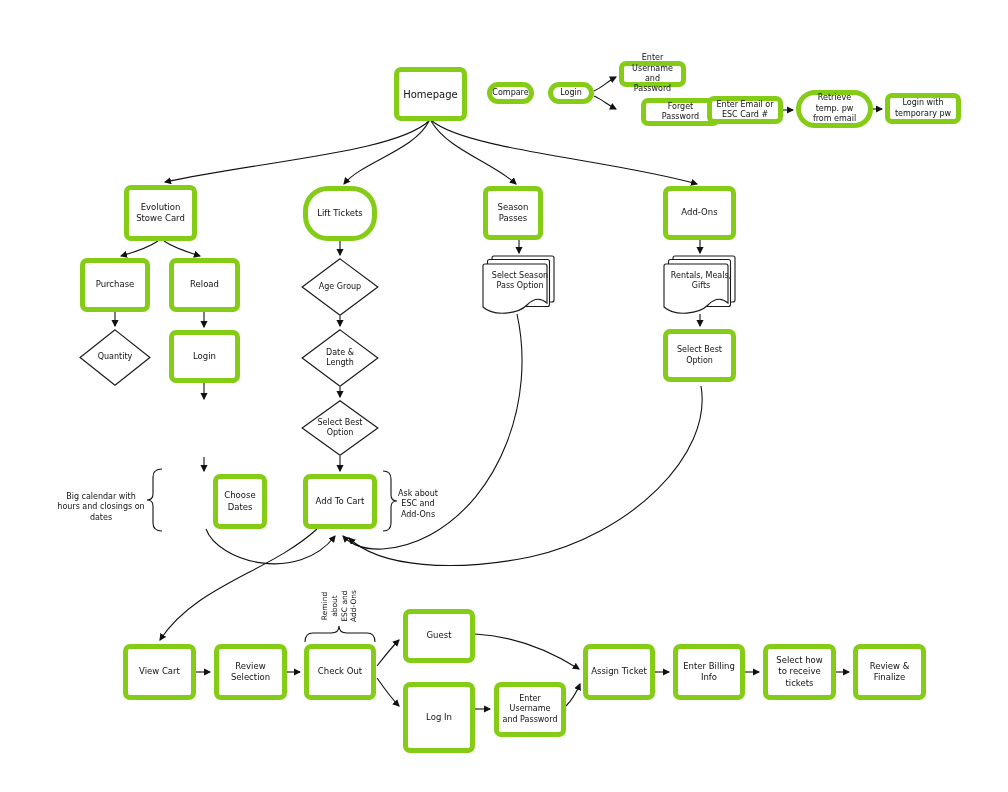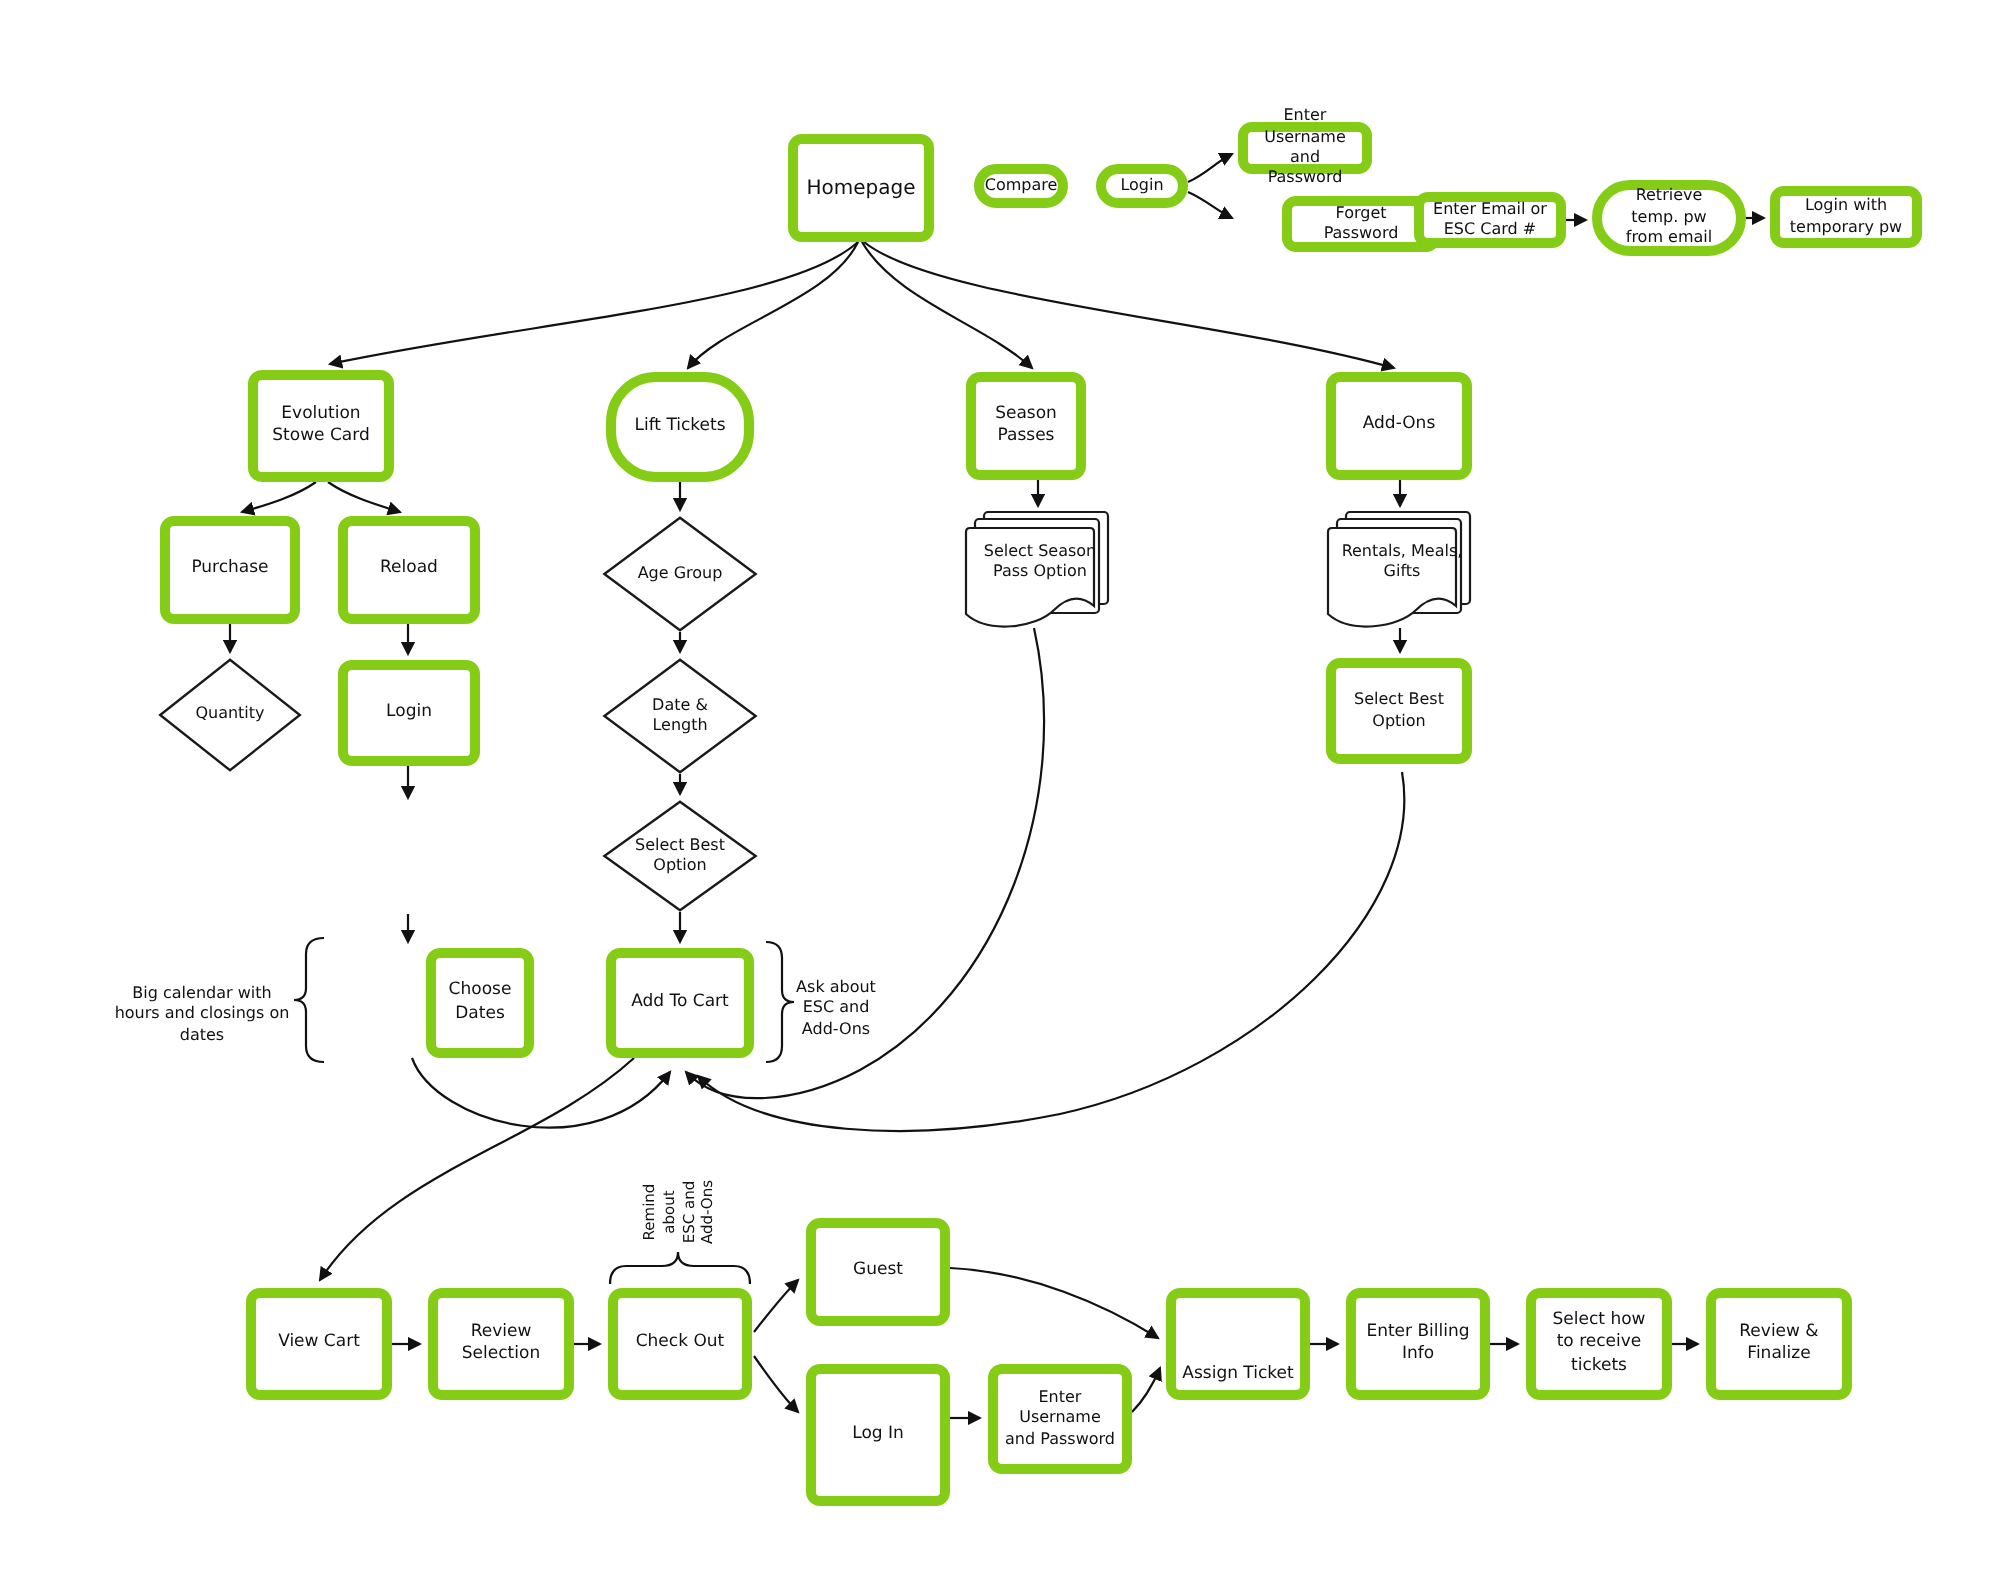--- a/index.html
+++ b/index.html
@@ -200,21 +200,21 @@
     </div>
   <div class="node" style="left:403px;top:609px;width:72px;height:54px;">
     <span>Guest</span>
     </div>
   <div class="node" style="left:403px;top:682px;width:72px;height:71px;">
     <span>Log In</span>
     </div>
   <div class="node sm" style="left:494px;top:682px;width:72px;height:55px;">
     <span>Enter Username and Password</span>
     </div>
-  <div class="node" style="left:583px;top:644px;width:72px;height:56px;align-items:flex-end;">
+  <div class="node" style="left:583px;top:644px;width:72px;height:56px;">
     <span>Assign Ticket</span>
     </div>
   <div class="node" style="left:673px;top:644px;width:72px;height:56px;padding:2px 1px;">
     <span>Enter Billing Info</span>
     </div>
   <div class="node" style="left:763px;top:644px;width:73px;height:56px;">
     <span>Select how to receive tickets</span>
     </div>
   <div class="node" style="left:853px;top:644px;width:73px;height:56px;padding:2px 1px;">
     <span>Review &amp; Finalize</span>

